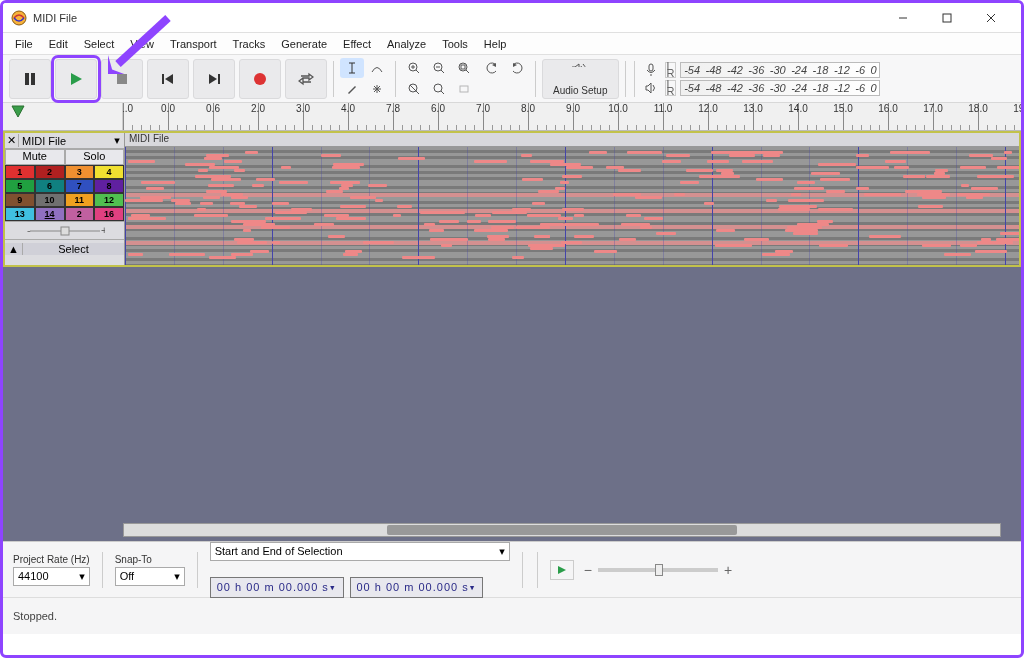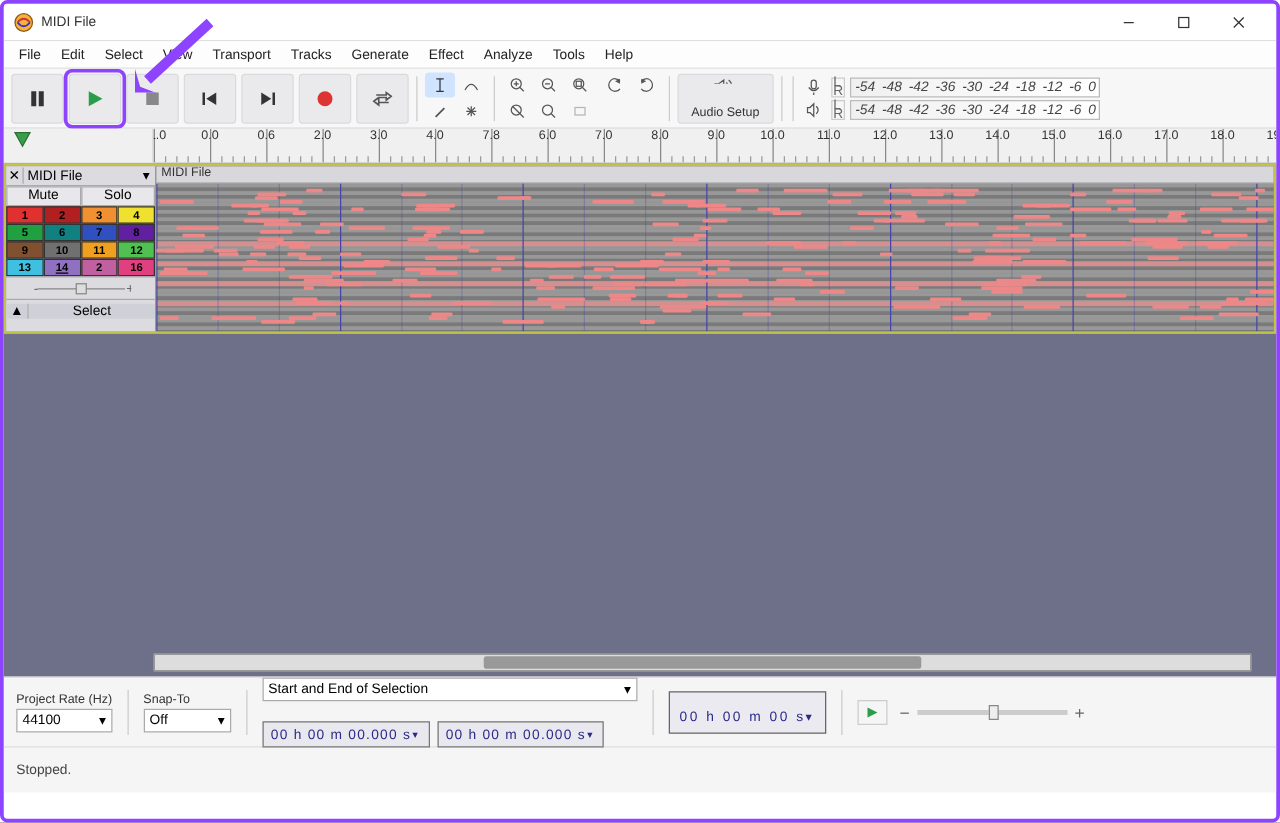--- a/index.html
+++ b/index.html
@@ -822,21 +822,20 @@
     <div class="combo" style="min-width:290px;">
         <span>Start and End of Selection</span>
         <span>▾</span>
       </div>
     <div style="display:flex;gap:6px;">
       <div class="timecode"><span>00 h 00 m 00.000 s</span>▾</div>
       <div class="timecode"><span>00 h 00 m 00.000 s</span>▾</div>
     </div>
   </div>
   <div class="sep"></div>
-  <div class="bigtime"><span>00 h 00 m 00 s</span><span style="font-size:10px;">▾</span></div>
   <div class="sep"></div>
   <div class="mini-play">
       <svg width="12" height="12">
         <path d="M2 2 L10 6 L2 10 Z" fill="#2a9d4a"></path>
       </svg>
     </div>
   <div style="display:flex;align-items:center;gap:6px;">
     <span style="color:#666;font-size:14px;">−</span>
     <div class="zoom-slider">
         <div class="zh"></div>

